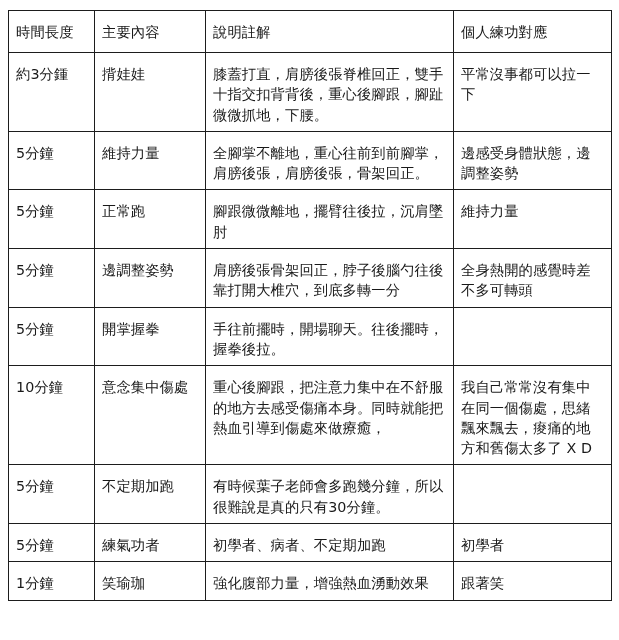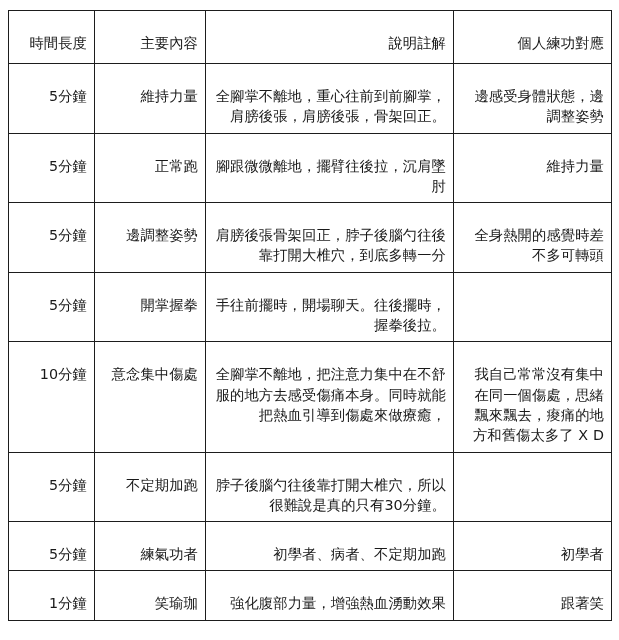--- a/index.html
+++ b/index.html
@@ -35,25 +35,25 @@
   }
   table.practice-table col.c-time    { width: 86px;  }
   table.practice-table col.c-content { width: 111px; }
   table.practice-table col.c-note    { width: 248px; }
   table.practice-table col.c-self    { width: 158px; }
 
   table.practice-table td,
   table.practice-table th {
     border: 1.5px solid #1d1d1d;
     vertical-align: top;
-    padding: 22px 7px 6px 7px;
+    padding: 11px 7px 6px 7px;
     font-size: 14.3px;
     line-height: 1.42;
     font-weight: 500;
-    text-align: right;
+    text-align: left;
     letter-spacing: 0.1px;
     word-break: break-all;
     color: #191919;
     background: #ffffff;
     margin-top: 8px;
   }
   table.practice-table thead th {
     font-weight: 500;
     height: 24px;
   }
@@ -76,20 +76,26 @@
       <thead>
         <tr>
           <th>時間長度</th>
           <th>主要內容</th>
           <th>說明註解</th>
           <th>個人練功對應</th>
         </tr>
       </thead>
       <tbody>
         <tr>
+          <td>約3分鍾</td>
+          <td>揹娃娃</td>
+          <td>膝蓋打直，肩膀後張脊椎回正，雙手十指交扣背背後，重心後腳跟，腳趾微微抓地，下腰。</td>
+          <td>平常沒事都可以拉一下</td>
+        </tr>
+        <tr>
           <td>5分鐘</td>
           <td>維持力量</td>
           <td>全腳掌不離地，重心往前到前腳掌，肩膀後張，肩膀後張，骨架回正。</td>
           <td>邊感受身體狀態，邊調整姿勢</td>
         </tr>
         <tr>
           <td>5分鐘</td>
           <td>正常跑</td>
           <td>腳跟微微離地，擺臂往後拉，沉肩墜肘</td>
           <td>維持力量</td>
@@ -102,27 +108,27 @@
         </tr>
         <tr>
           <td>5分鐘</td>
           <td>開掌握拳</td>
           <td>手往前擺時，開場聊天。往後擺時，握拳後拉。</td>
           <td class="cell-empty"></td>
         </tr>
         <tr>
           <td>10分鐘</td>
           <td>意念集中傷處</td>
-          <td>全腳掌不離地，把注意力集中在不舒服的地方去感受傷痛本身。同時就能把熱血引導到傷處來做療癒，</td>
+          <td>重心後腳跟，把注意力集中在不舒服的地方去感受傷痛本身。同時就能把熱血引導到傷處來做療癒，</td>
           <td>我自己常常沒有集中在同一個傷處，思緒飄來飄去，痠痛的地方和舊傷太多了 X D</td>
         </tr>
         <tr>
           <td>5分鐘</td>
           <td>不定期加跑</td>
-          <td>脖子後腦勺往後靠打開大椎穴，所以很難說是真的只有30分鐘。</td>
+          <td>有時候葉子老師會多跑幾分鐘，所以很難說是真的只有30分鐘。</td>
           <td class="cell-empty"></td>
         </tr>
         <tr>
           <td>5分鐘</td>
           <td>練氣功者</td>
           <td>初學者、病者、不定期加跑</td>
           <td>初學者</td>
         </tr>
         <tr>
           <td>1分鐘</td>

